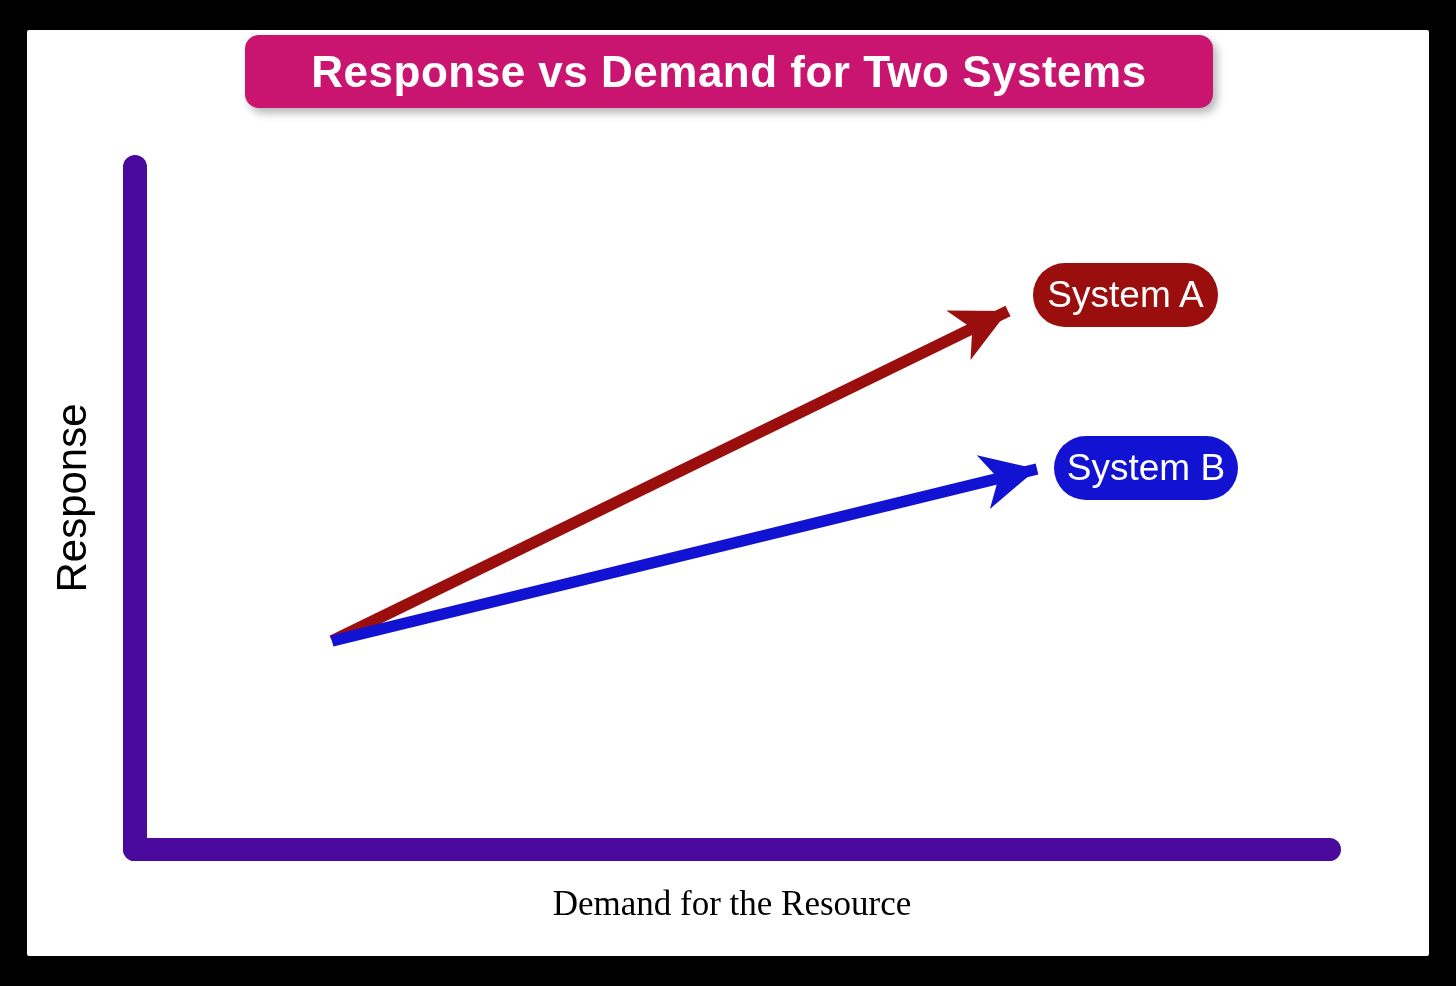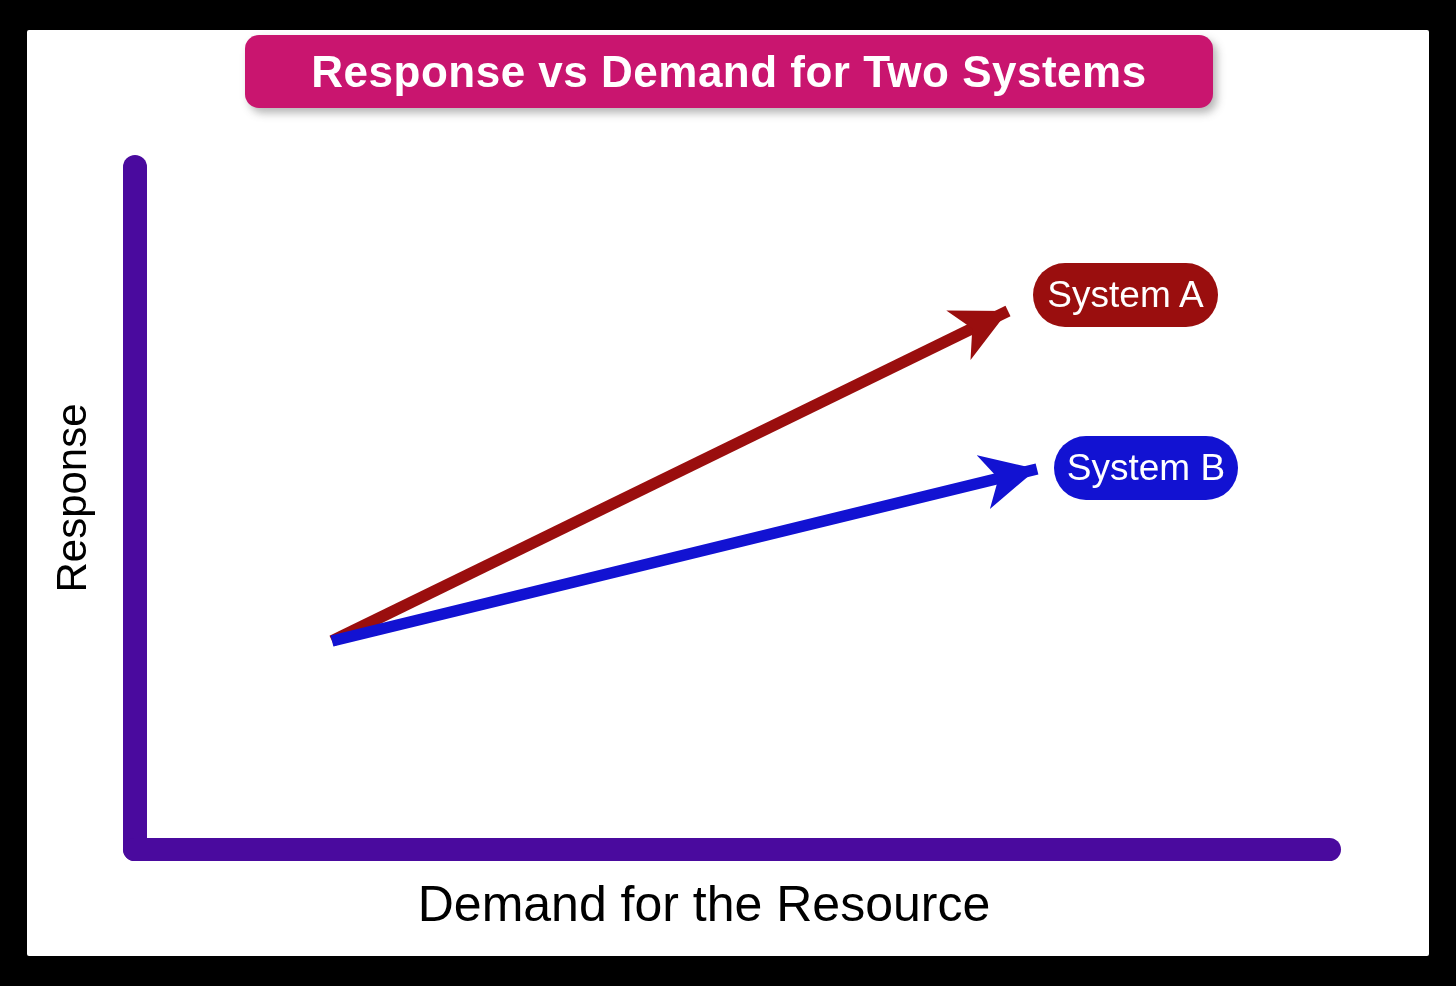--- a/index.html
+++ b/index.html
@@ -61,26 +61,27 @@
     position: absolute;
     left: 72px;
     top: 498px;
     transform: translate(-50%, -50%) rotate(-90deg);
     font-size: 42px;
     color: #000000;
     white-space: nowrap;
   }
   .x-label {
     position: absolute;
-    left: 704px;
+    left: 732px;
     top: 904px;
     transform: translate(-50%, -50%);
-    font-size: 50px;
+    font-size: 35px;
     color: #000000;
     white-space: nowrap;
+    font-family: Liberation Serif, serif;
   }
   svg.arrows {
     position: absolute;
     left: 0;
     top: 0;
     width: 1456px;
     height: 986px;
     pointer-events: none;
   }
   .series-pill {

